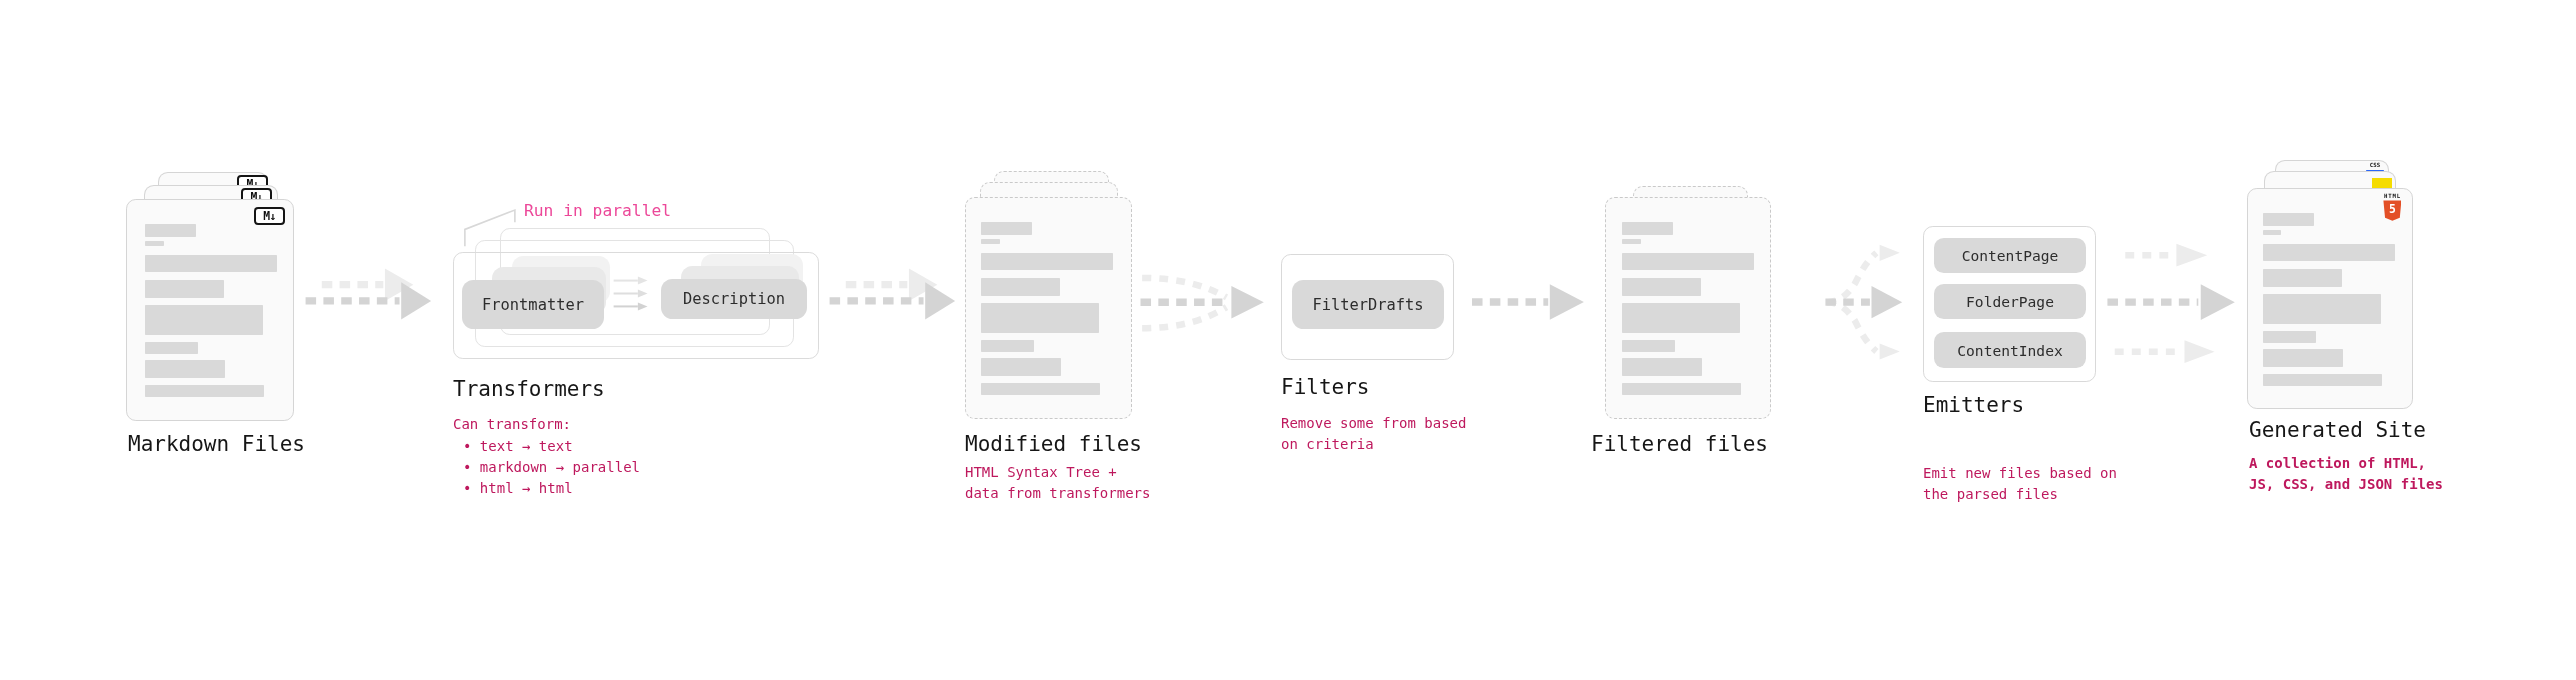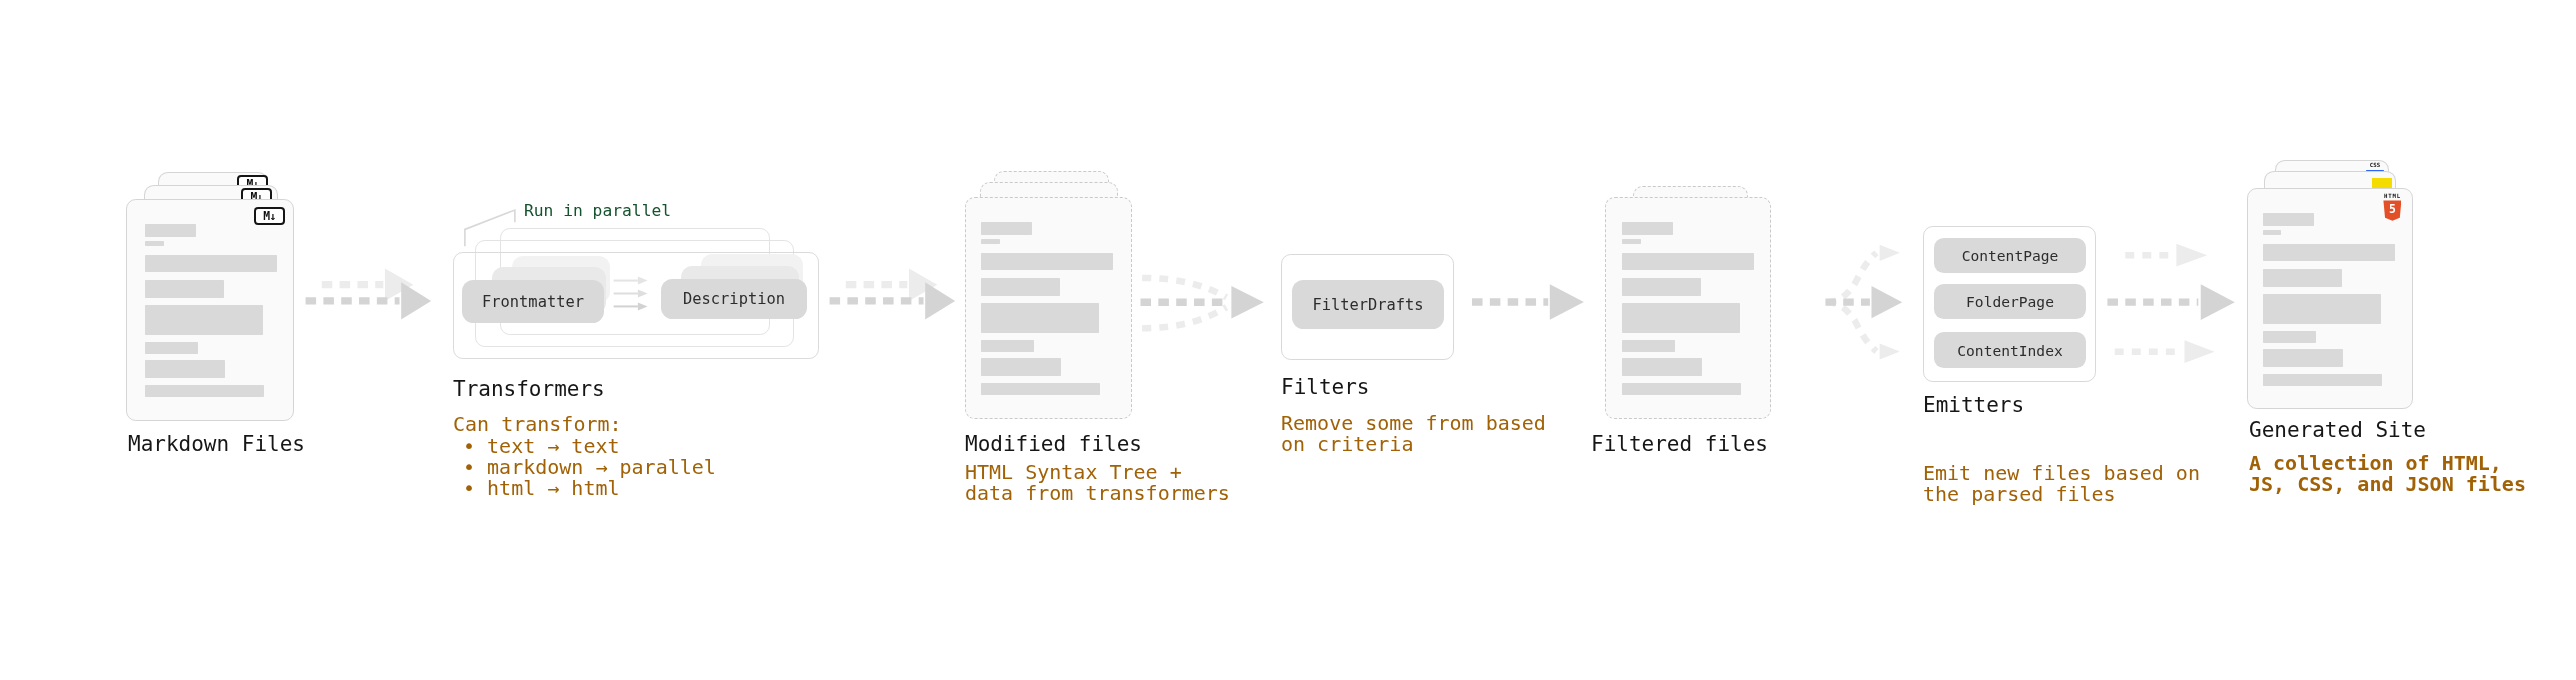--- a/index.html
+++ b/index.html
@@ -36,22 +36,22 @@
   .node{position:absolute;background:#d9d9d9;border-radius:11.4px;display:flex;align-items:center;justify-content:center;
         font-size:15.4px;color:#2d2d2d;box-sizing:border-box;text-align:center;}
   .node.ghost1{background:#e9e9e9;}
   .node.ghost2{background:#f2f2f2;}
 
   
   .panel{position:absolute;background:#ffffff;border:1.6px solid #d9d9d9;border-radius:9.8px;box-sizing:border-box;}
 
   
   .h1{position:absolute;font-size:21px;font-weight:500;color:#161616;white-space:nowrap;}
-  .desc{position:absolute;font-size:20px;line-height:21px;color:#a16207;white-space:pre-line;}
-  .annotation{position:absolute;font-size:16.3px;color:#14532d;white-space:nowrap;}
+  .desc{position:absolute;font-size:14px;line-height:21px;color:#be185d;white-space:pre-line;}
+  .annotation{position:absolute;font-size:16.3px;color:#ec4899;white-space:nowrap;}
   svg.abs{display:block;}
 </style>
 </head>
 <body>
 
 <div class="canvas">
 
   <div>
     <div class="card back" style="left:158px;top:172px;width:110px;height:41px;"></div>
     <div class="md-badge" style="left:237px;top:175px;">M↓</div>
@@ -89,21 +89,21 @@
       <polyline points="8,55 8,34 70,10 70,25" fill="none" stroke="#d8d8d8" stroke-width="2"></polyline>
     </svg>
     <div class="annotation" style="left:524px;top:201px;">Run in parallel</div>
 
     <div class="stackbox" style="left:500px;top:228px;width:270px;height:107px;"></div>
     <div class="stackbox" style="left:475px;top:240px;width:319px;height:107px;"></div>
     <div class="stackbox front" style="left:453px;top:252px;width:366px;height:107px;"></div>
 
     <div class="node ghost2" style="left:512px;top:256px;width:98px;height:47px;"></div>
     <div class="node ghost1" style="left:492px;top:267px;width:114px;height:47px;"></div>
-    <div class="node" style="left:462px;top:280px;width:142px;height:43px;">Frontmatter</div>
+    <div class="node" style="left:462px;top:280px;width:142px;height:49px;">Frontmatter</div>
 
     <svg class="abs" style="left:612px;top:273px;" width="42" height="41" viewBox="0 0 52 50">
       <g stroke="#e4e4e4" fill="#e4e4e4">
           <line x1="2" y1="9" x2="32" y2="9" stroke-width="2.5"></line>
           <path d="M32,4 L44,9 L32,14 Z" stroke="none"></path>
         </g>
       <g stroke="#dedede" fill="#dedede">
           <line x1="2" y1="25" x2="32" y2="25" stroke-width="2.5"></line>
           <path d="M32,20 L44,25 L32,30 Z" stroke="none"></path>
         </g>

